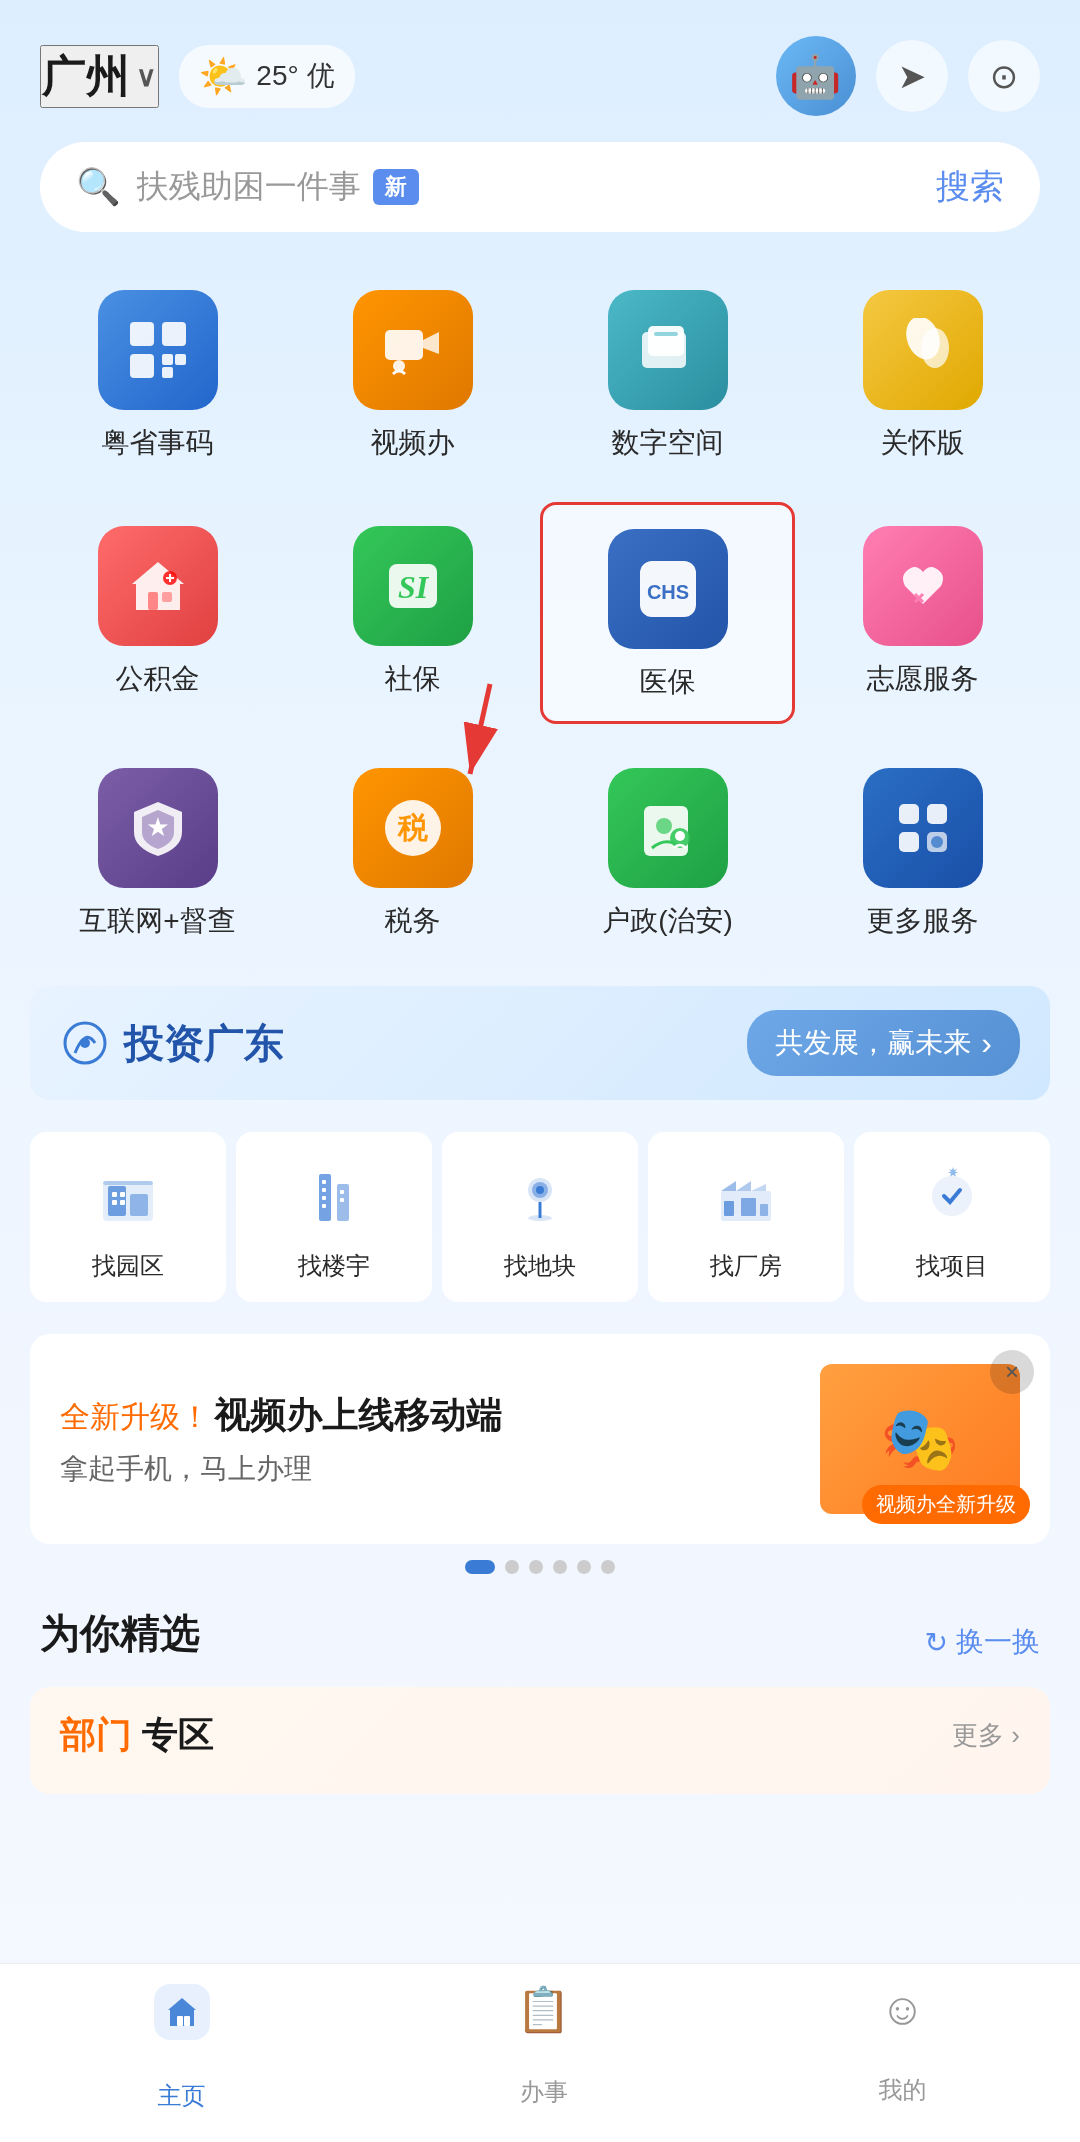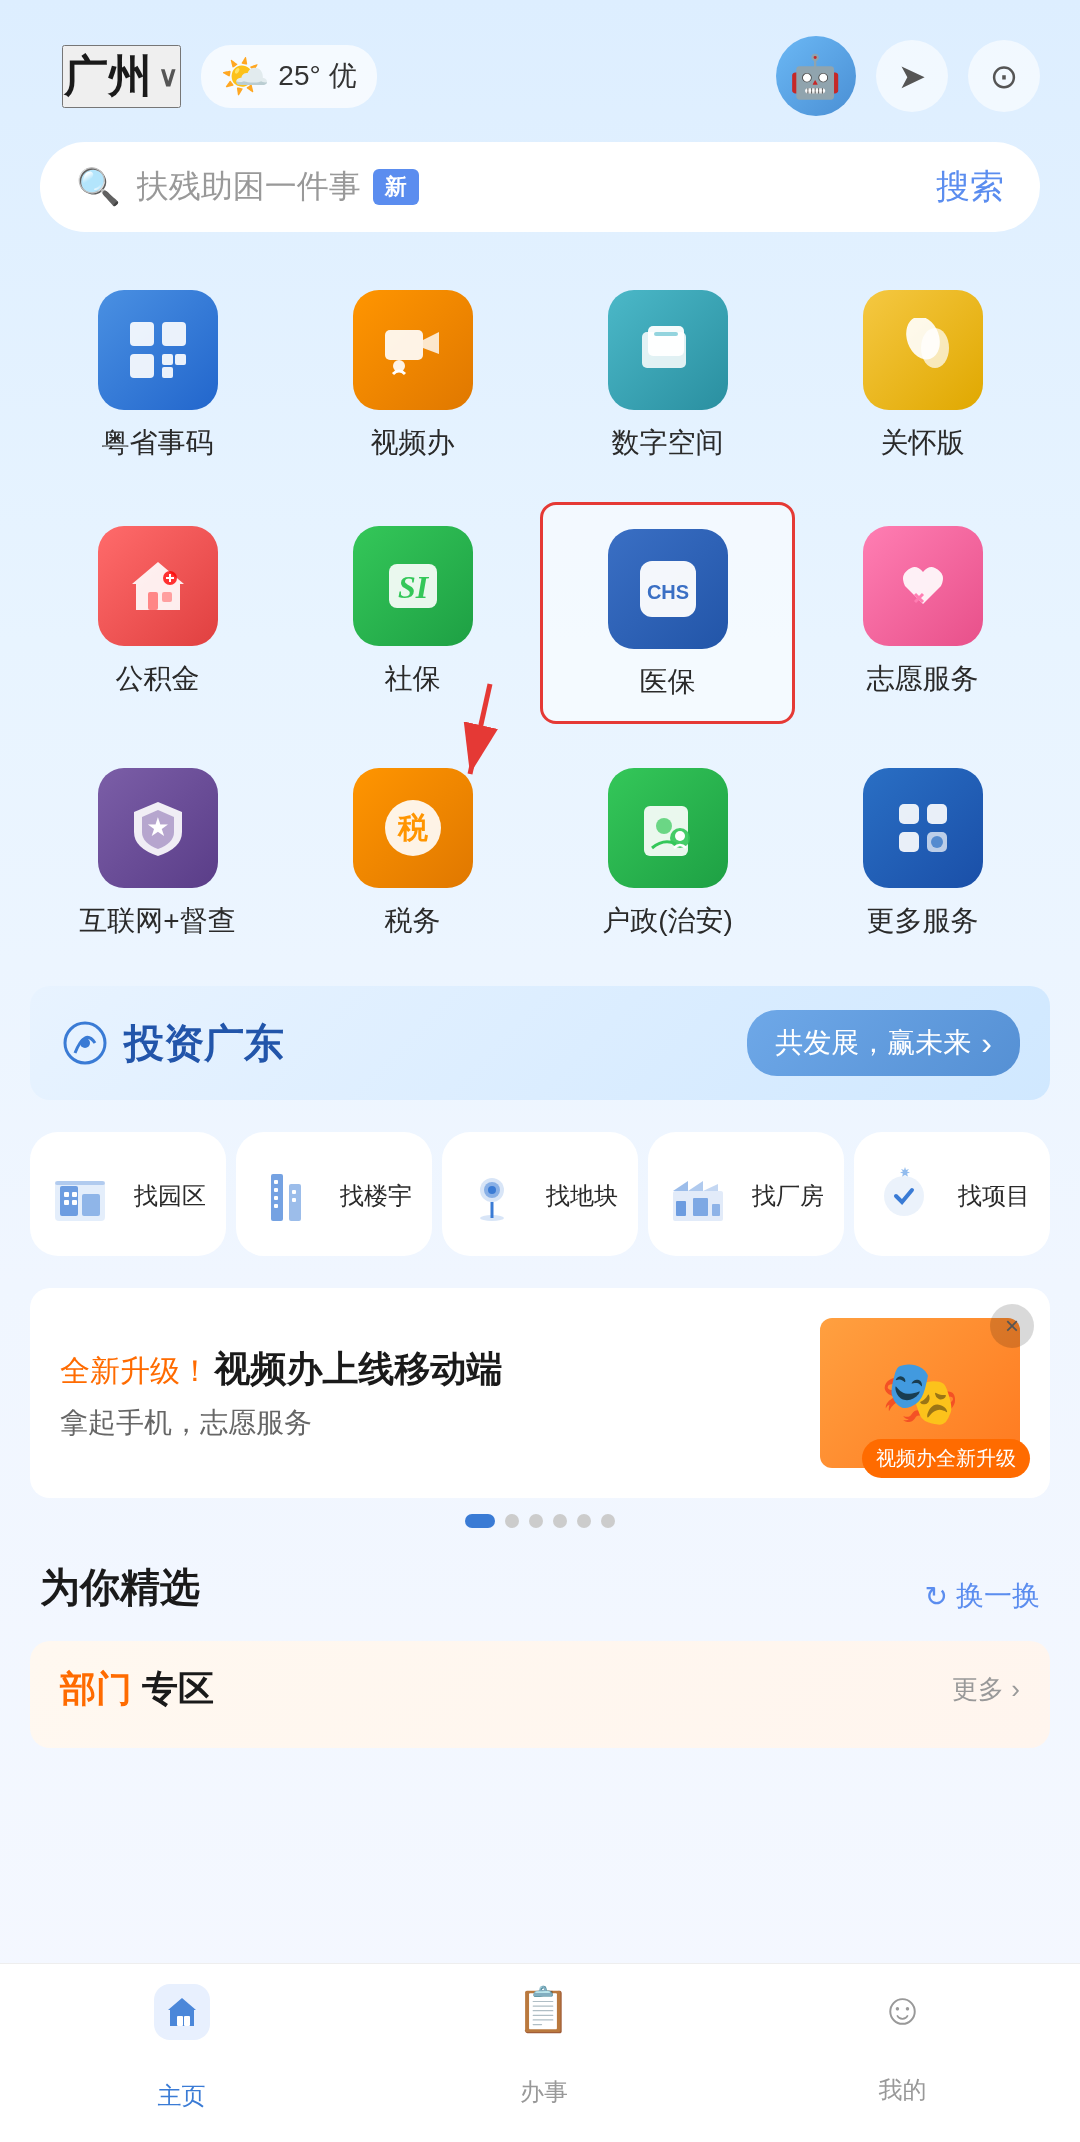--- a/index.html
+++ b/index.html
@@ -170,23 +170,23 @@
 
     
     .sub-grid {
       display: grid;
       grid-template-columns: repeat(5, 1fr);
       gap: 10px;
       padding: 16px 30px 16px 30px;
     }
     .sub-item {
       background: white;
-      border-radius: 28px;
-      display: flex;
-      flex-direction: row;
+      border-radius: 16px;
+      display: flex;
+      flex-direction: column;
       align-items: center;
       padding: 24px 10px 20px;
       gap: 14px;
     }
     .sub-icon {
       width: 80px;
       height: 80px;
       display: flex;
       align-items: center;
       justify-content: center;
@@ -327,21 +327,21 @@
     .icon-pink { background: linear-gradient(135deg, #ff7eb3, #e8508a); }
     .icon-purple-shield { background: linear-gradient(135deg, #7b5ea7, #5a3d88); }
     .icon-orange-tax { background: linear-gradient(135deg, #ff9500, #e07800); }
     .icon-green-person { background: linear-gradient(135deg, #34c759, #1ea044); }
     .icon-blue-grid2 { background: linear-gradient(135deg, #2a6fc4, #1a4fa8); }
   </style>
 </head>
 <body>
 
 <div class="header">
-  <div style="display:flex;align-items:flex-start;gap:20px;margin-left:22px;">
+  <div style="display:flex;align-items:flex-start;gap:20px;">
     <button class="location-btn">
       <span>广州</span>
       <span style="font-size:28px;color:#555;">∨</span>
     </button>
     <div class="weather-badge">
       <span class="weather-icon">🌤️</span>
       <span>25°</span>
       <span>优</span>
     </div>
   </div>
@@ -606,21 +606,21 @@
     <span class="sub-label">找项目</span>
   </div>
 </div>
 
 <div class="promo-banner">
   <div class="promo-text">
     <div>
       <span style="color:#ff6b00;font-size:30px;font-weight:500;">全新升级！</span>
       <span style="color:#1a1a1a;font-size:36px;font-weight:bold;">视频办上线移动端</span>
     </div>
-    <div style="color:#666;font-size:28px;margin-top:10px;">拿起手机，志愿服务</div>
+    <div style="color:#666;font-size:28px;margin-top:10px;">拿起手机，马上办理</div>
   </div>
   <div class="promo-image">
     <span style="font-size:64px;">🎭</span>
     <div class="promo-badge">视频办全新升级</div>
   </div>
   <div class="close-btn">
     <span>×</span>
   </div>
 </div>
 

